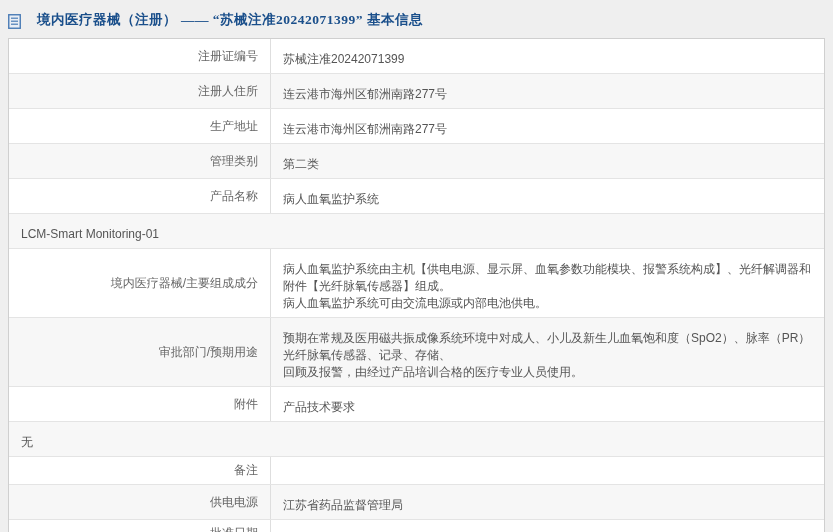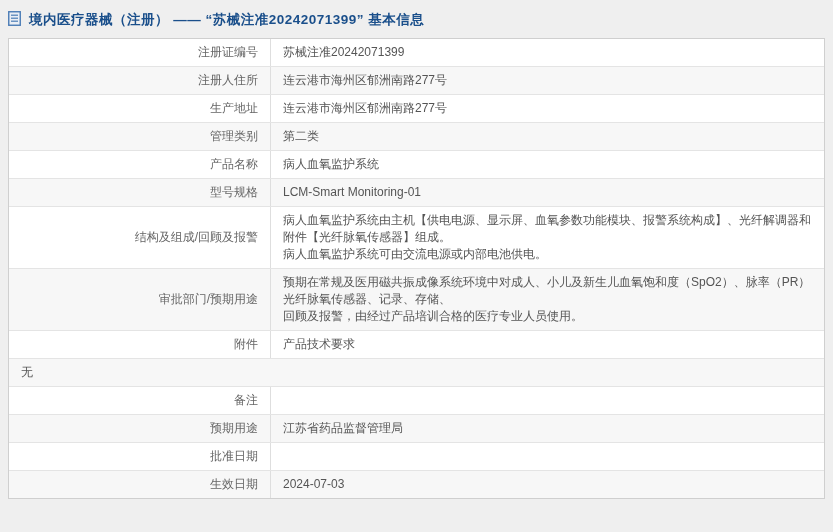--- a/index.html
+++ b/index.html
@@ -5,23 +5,24 @@
   * { margin: 0; padding: 0; box-sizing: border-box; }
   html, body {
     width: 833px; height: 532px;
     overflow: hidden;
     background: #efefef;
     font-family: "Liberation Sans", "DejaVu Sans", sans-serif;
   }
   .page { padding: 8px; }
   .page-header {
     display: flex;
-    align-items: flex-start;
-    gap: 8px;
+    align-items: flex-end;
+    gap: 16px;
     padding: 3px 0 9px 0;
+    font-family: Liberation Serif, serif;
   }
   .doc-icon { width: 13px; height: 15px; flex: 0 0 auto; }
   .page-title {
     color: #1a4f8b;
     font-size: 13.5px;
     font-weight: bold;
     letter-spacing: 0.5px;
   }
   .info-table {
     background: #ffffff;
@@ -48,21 +49,21 @@
     font-size: 12px;
     line-height: 17px;
     display: flex;
     justify-content: flex-end;
     align-items: center;
     gap: 3px;
     margin-left: 38px;
   }
   .cell-value {
     flex: 1 1 auto;
-    padding: 5px 10px 5px 12px;
+    padding: 12px 10px 5px 12px;
     color: #555555;
     font-size: 12px;
     line-height: 17px;
     white-space: pre-line;
     display: flex;
     align-items: center;
   }
 </style>
 </head>
 <body>
@@ -101,26 +102,25 @@
       <div class="cell-label">管理类别</div>
       <div class="cell-value">第二类</div>
     </div>
 
     <div class="row">
       <div class="cell-label">产品名称</div>
       <div class="cell-value">病人血氧监护系统</div>
     </div>
 
     <div class="row">
-      <div class="cell-label">型号规格</div>
       <div class="cell-value">LCM-Smart Monitoring-01</div>
     </div>
 
     <div class="row row--tall">
-      <div class="cell-label">结构及组成/回顾及报警</div>
+      <div class="cell-label">境内医疗器械/主要组成成分</div>
       <div class="cell-value">病人血氧监护系统由主机【供电电源、显示屏、血氧参数功能模块、报警系统构成】、光纤解调器和附件【光纤脉氧传感器】组成。
 病人血氧监护系统可由交流电源或内部电池供电。</div>
     </div>
 
     <div class="row row--tall">
       <div class="cell-label">审批部门/预期用途</div>
       <div class="cell-value">预期在常规及医用磁共振成像系统环境中对成人、小儿及新生儿血氧饱和度（SpO2）、脉率（PR）光纤脉氧传感器、记录、存储、
 回顾及报警，由经过产品培训合格的医疗专业人员使用。</div>
     </div>
 
@@ -133,21 +133,21 @@
     <div class="row">
       <div class="cell-value">无</div>
     </div>
 
     <div class="row">
       <div class="cell-label">备注</div>
       <div class="cell-value"></div>
     </div>
 
     <div class="row">
-      <div class="cell-label">预期用途</div>
+      <div class="cell-label">供电电源</div>
       <div class="cell-value">江苏省药品监督管理局</div>
     </div>
 
     <div class="row">
       <div class="cell-label">批准日期</div>
     </div>
 
     <div class="row">
       <div class="cell-label">生效日期</div>
       <div class="cell-value">2024-07-03</div>

